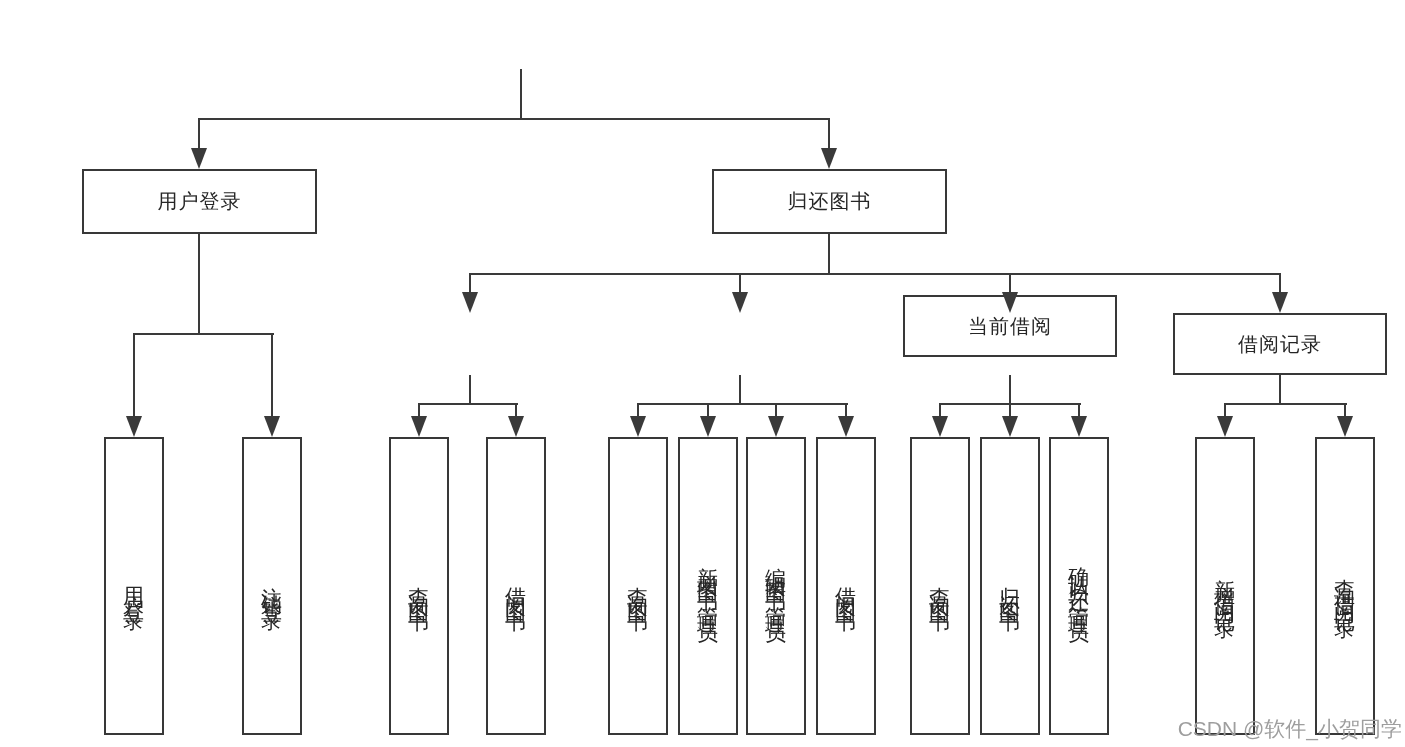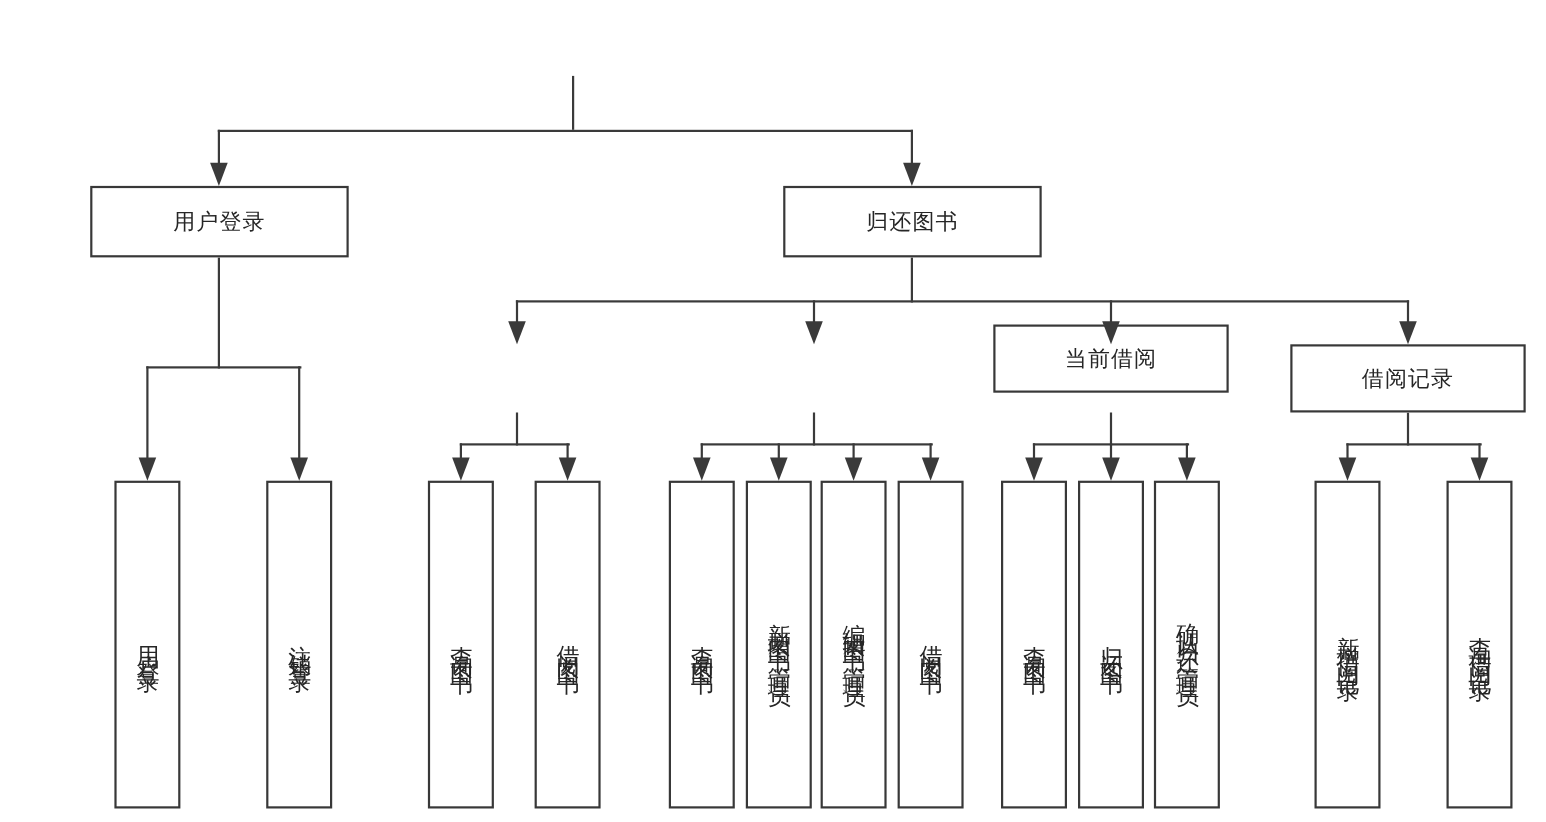--- a/index.html
+++ b/index.html
@@ -166,14 +166,15 @@
   <div class="vline" style="left:1078px;top:403px;height:15px"></div>
   <div class="arrow" style="left:1071px;top:416px"></div>
 
   <div class="vline" style="left:1279px;top:375px;height:30px"></div>
   <div class="hline" style="left:1224px;top:403px;width:123px"></div>
   <div class="vline" style="left:1224px;top:403px;height:15px"></div>
   <div class="arrow" style="left:1217px;top:416px"></div>
   <div class="vline" style="left:1344px;top:403px;height:15px"></div>
   <div class="arrow" style="left:1337px;top:416px"></div>
 
+  <div class="watermark">CSDN @软件_小贺同学</div>
 
 </div>
 
 </body></html>

